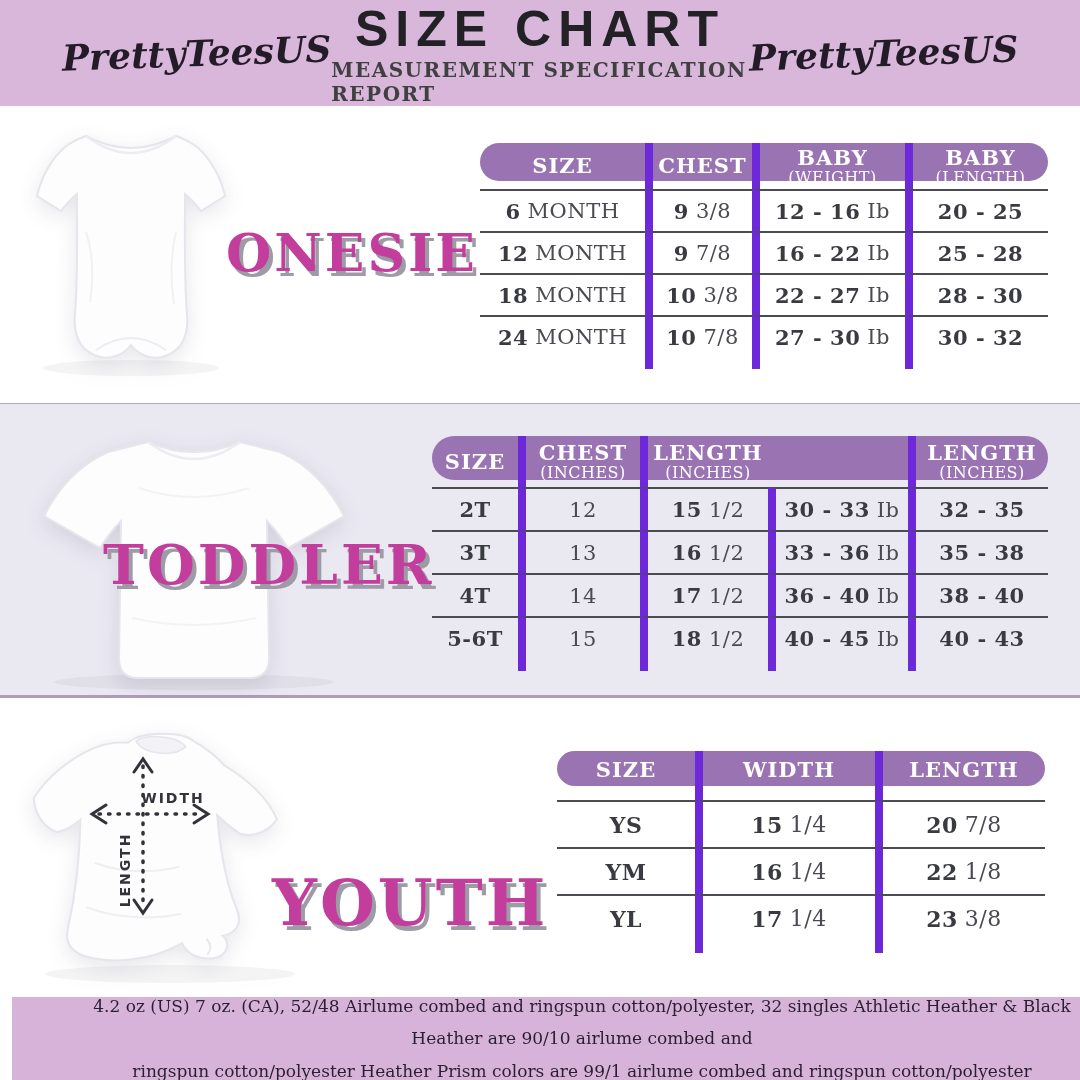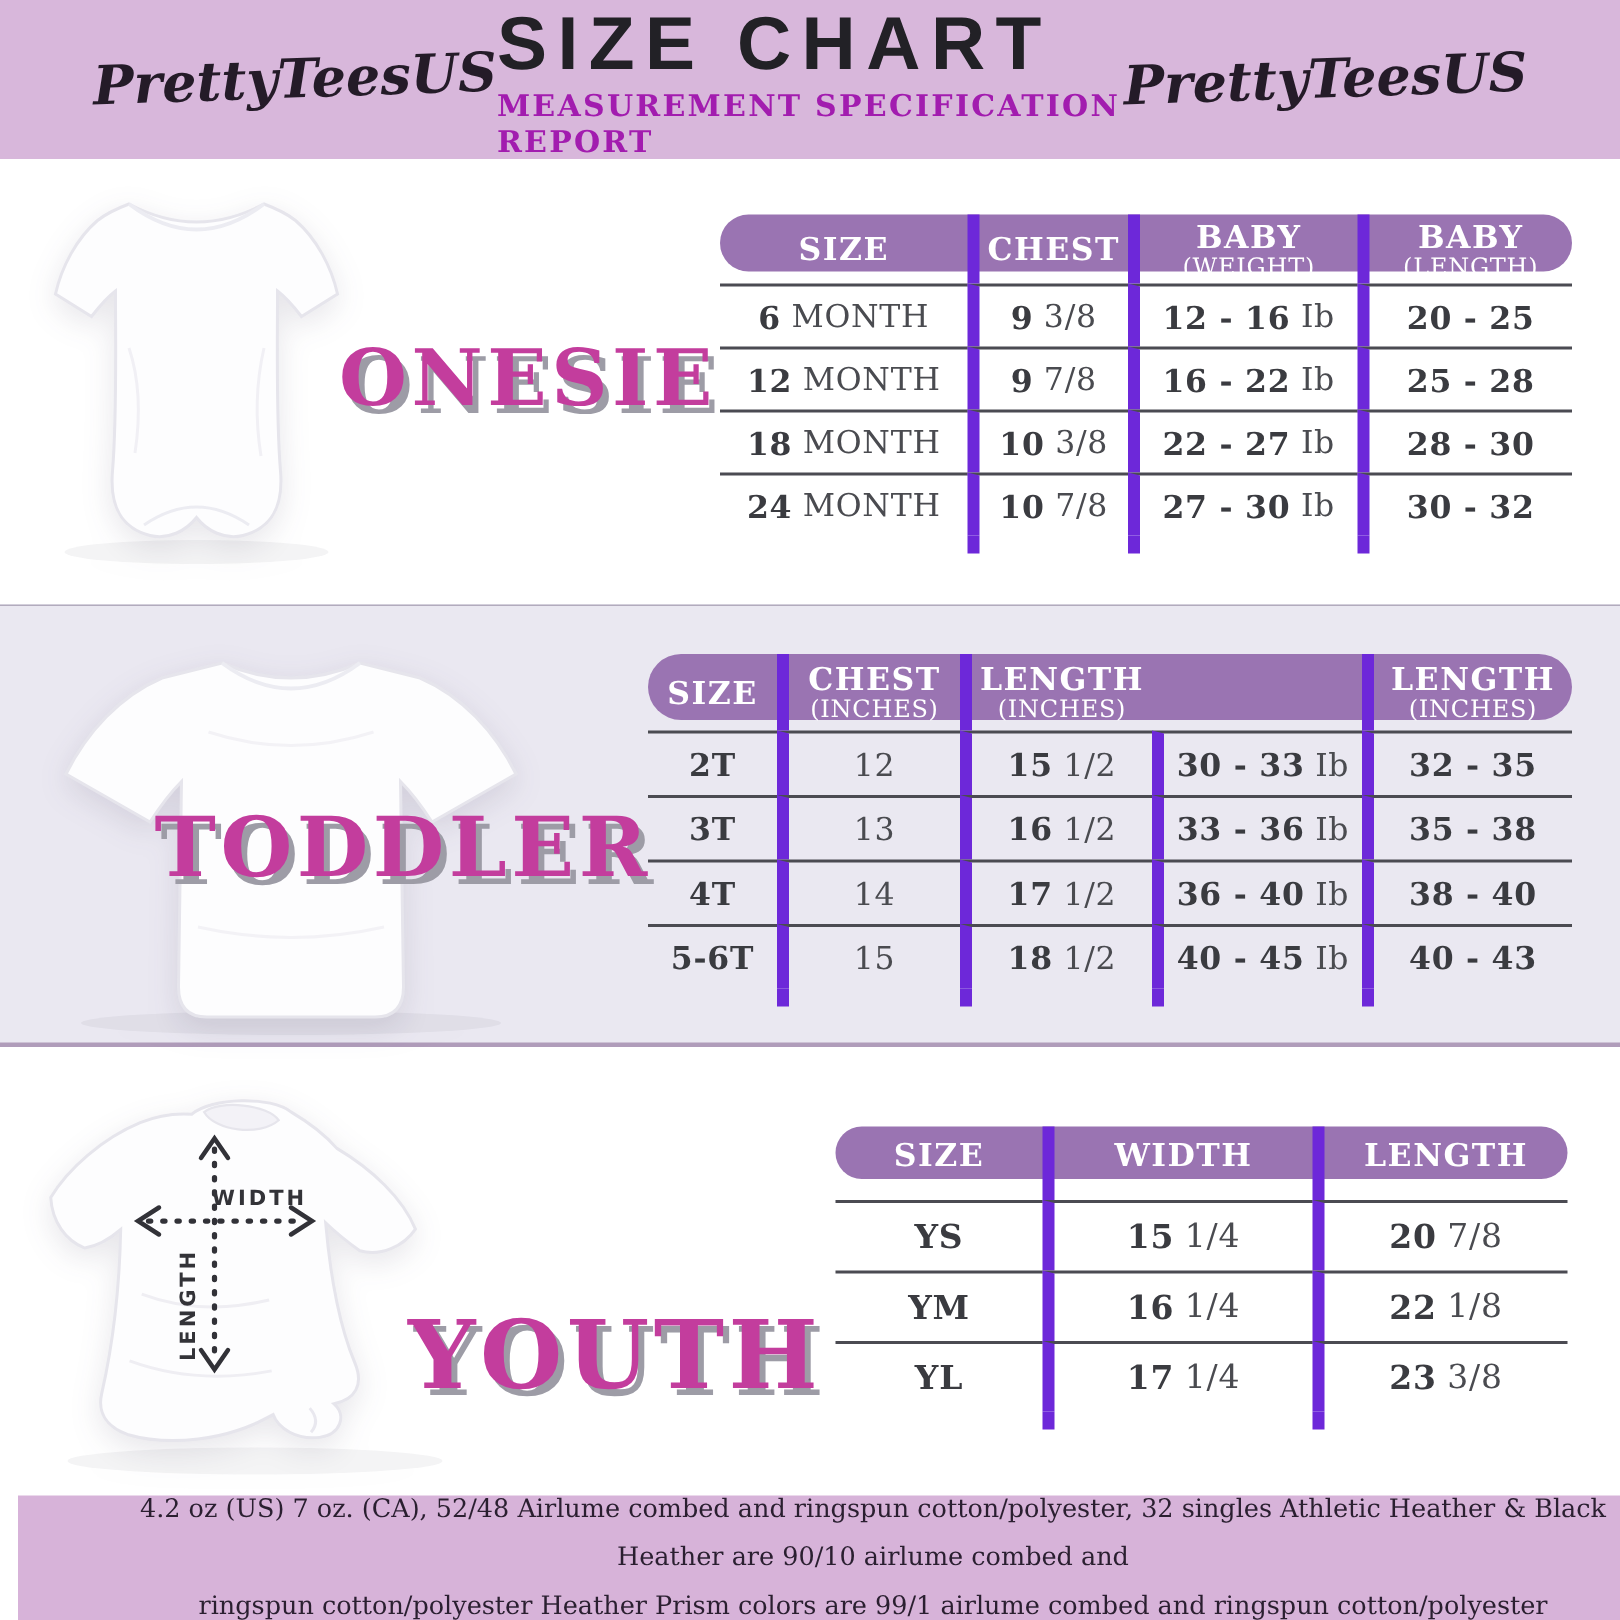--- a/index.html
+++ b/index.html
@@ -4,25 +4,25 @@
 <style>
   html,body{margin:0;padding:0;background:#ffffff;}
   .page{position:relative;width:1080px;height:1080px;overflow:hidden;background:#ffffff;
         font-family:"DejaVu Serif",serif;}
 
   
   .band-top{position:absolute;left:0;top:0;width:1080px;height:106px;background:#d8b7db;
             display:flex;align-items:center;justify-content:space-between;padding:0 62px;box-sizing:border-box;}
   .brand{font-family:"DejaVu Serif",serif;font-style:italic;font-weight:700;font-size:36px;
          color:#241b28;letter-spacing:0px;transform:rotate(-2deg);white-space:nowrap;}
-  .title-block{display:flex;flex-direction:column;align-items:flex-start;margin-top:4px;}
+  .title-block{display:flex;flex-direction:column;align-items:center;margin-top:4px;}
   .main-title{font-family:"Liberation Sans",sans-serif;font-weight:700;font-size:50px;line-height:1;
               letter-spacing:7px;color:#222126;}
   .sub-title{font-family:"DejaVu Serif",serif;font-weight:700;font-size:20px;letter-spacing:1.5px;
-             color:#a21caf;margin-top:4px;}
+             color:#404040;margin-top:4px;}
 
   .band-bottom{position:absolute;left:12px;top:997px;width:1080px;height:83px;background:#d7b3d9;
                display:flex;align-items:center;justify-content:center;padding-left:30px;}
   .footer-text{width:1020px;text-align:center;font-size:17px;line-height:1.9;color:#2a1f30;font-weight:400;}
 
   
   .sec{position:absolute;left:0;width:1080px;}
   .sec-onesie{top:106px;height:297px;background:#ffffff;}
   .sec-toddler{top:403px;height:295px;background:#eae8f1;border-top:1px solid #b2abbd;
                border-bottom:3px solid #b09cba;box-sizing:border-box;}

